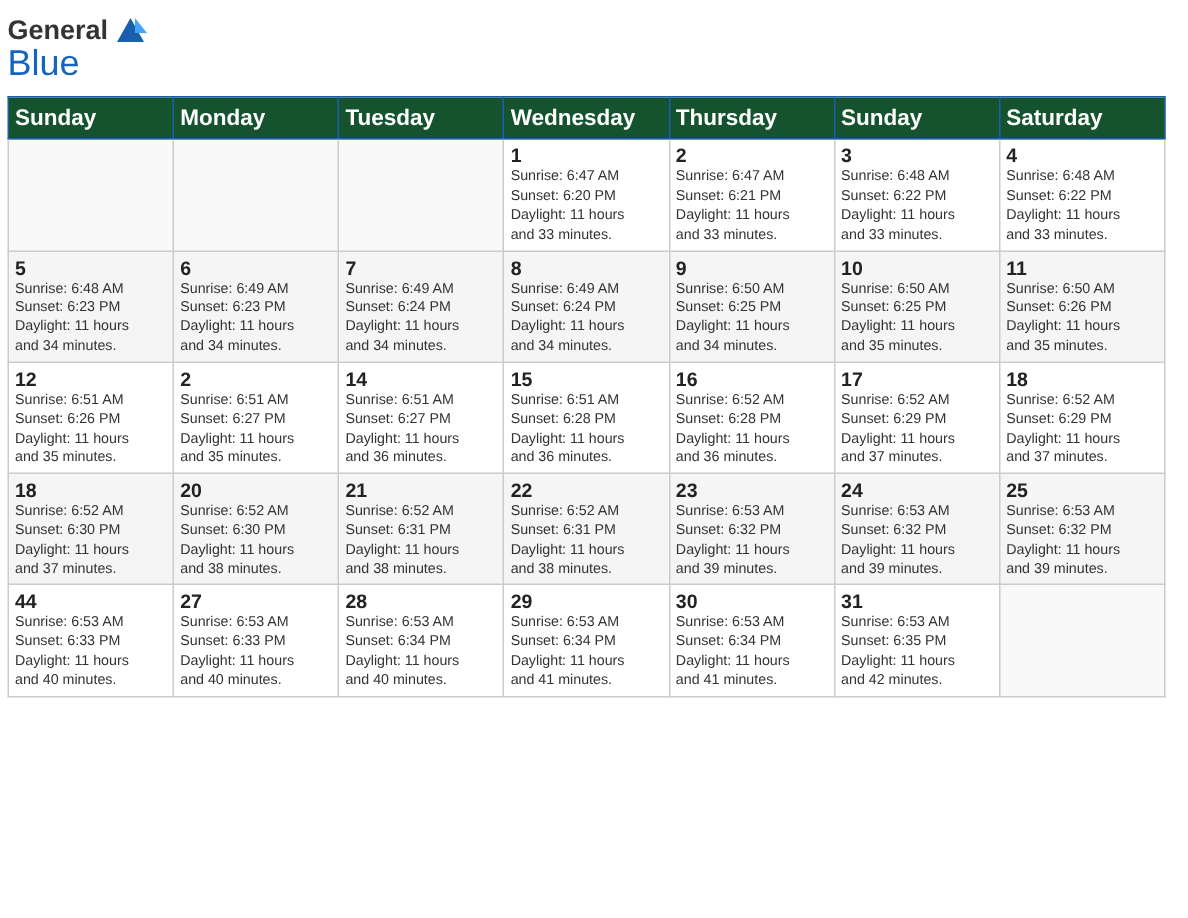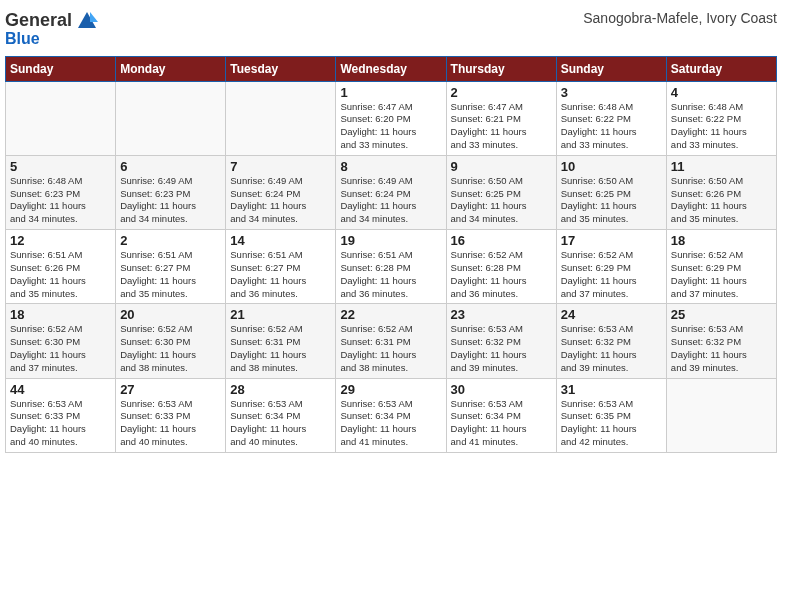--- a/index.html
+++ b/index.html
@@ -26,22 +26,22 @@
       display: flex;
       align-items: center;
       gap: 2px;
     }
     .logo-text-general {
       font-size: 18px;
       font-weight: bold;
       color: #333;
     }
     .logo-text-blue {
-      font-size: 16px;
-      font-weight: bold;
+      font-size: 24px;
+      font-weight: normal;
       color: #1565c0;
     }
     .logo-icon {
       width: 22px;
       height: 22px;
       margin-left: 2px;
     }
     .title-block {
       text-align: right;
     }
@@ -54,23 +54,23 @@
     .subtitle {
       font-size: 14px;
       color: #444;
     }
     .calendar {
       width: 100%;
       border-collapse: collapse;
       border: 1px solid #ccc;
     }
     .calendar th {
-      background-color: #7f1d1d;
+      background-color: #14532d;
       color: #fff;
-      font-size: 12px;
+      font-size: 15px;
       font-weight: bold;
       padding: 5px 4px;
       text-align: left;
       border: 1px solid #1a5fac;
     }
     .calendar td {
       vertical-align: top;
       border: 1px solid #ccc;
       padding: 3px 4px;
       width: calc(100% / 7);
@@ -110,21 +110,20 @@
           <span class="logo-text-general">General</span>
           <svg class="logo-icon" viewBox="0 0 22 22" width="22" height="22">
             <polygon points="11,2 20,18 2,18" fill="#1a5fac"></polygon>
             <polygon points="14,2 22,12 14,12" fill="#42a5f5"></polygon>
           </svg>
         </span>
         <span class="logo-text-blue" style="margin-top:-2px;">Blue</span>
       </div>
     </div>
     <div class="title-block">
-      <div class="subtitle">Sanogobra-Mafele, Ivory Coast</div>
     </div>
   </div>
 
   <table class="calendar">
     <thead>
       <tr>
         <th>Sunday</th>
         <th>Monday</th>
         <th>Tuesday</th>
         <th>Wednesday</th>
@@ -192,21 +191,21 @@
           </td>
           <td>
             <span class="day-number">2</span>
             <div class="day-info">Sunrise: 6:51 AM<br>Sunset: 6:27 PM<br>Daylight: 11 hours<br>and 35 minutes.</div>
           </td>
           <td>
             <span class="day-number">14</span>
             <div class="day-info">Sunrise: 6:51 AM<br>Sunset: 6:27 PM<br>Daylight: 11 hours<br>and 36 minutes.</div>
           </td>
           <td>
-            <span class="day-number">19</span>
+            <span class="day-number">15</span>
             <div class="day-info">Sunrise: 6:51 AM<br>Sunset: 6:28 PM<br>Daylight: 11 hours<br>and 36 minutes.</div>
           </td>
           <td>
             <span class="day-number">16</span>
             <div class="day-info">Sunrise: 6:52 AM<br>Sunset: 6:28 PM<br>Daylight: 11 hours<br>and 36 minutes.</div>
           </td>
           <td>
             <span class="day-number">17</span>
             <div class="day-info">Sunrise: 6:52 AM<br>Sunset: 6:29 PM<br>Daylight: 11 hours<br>and 37 minutes.</div>
           </td>

